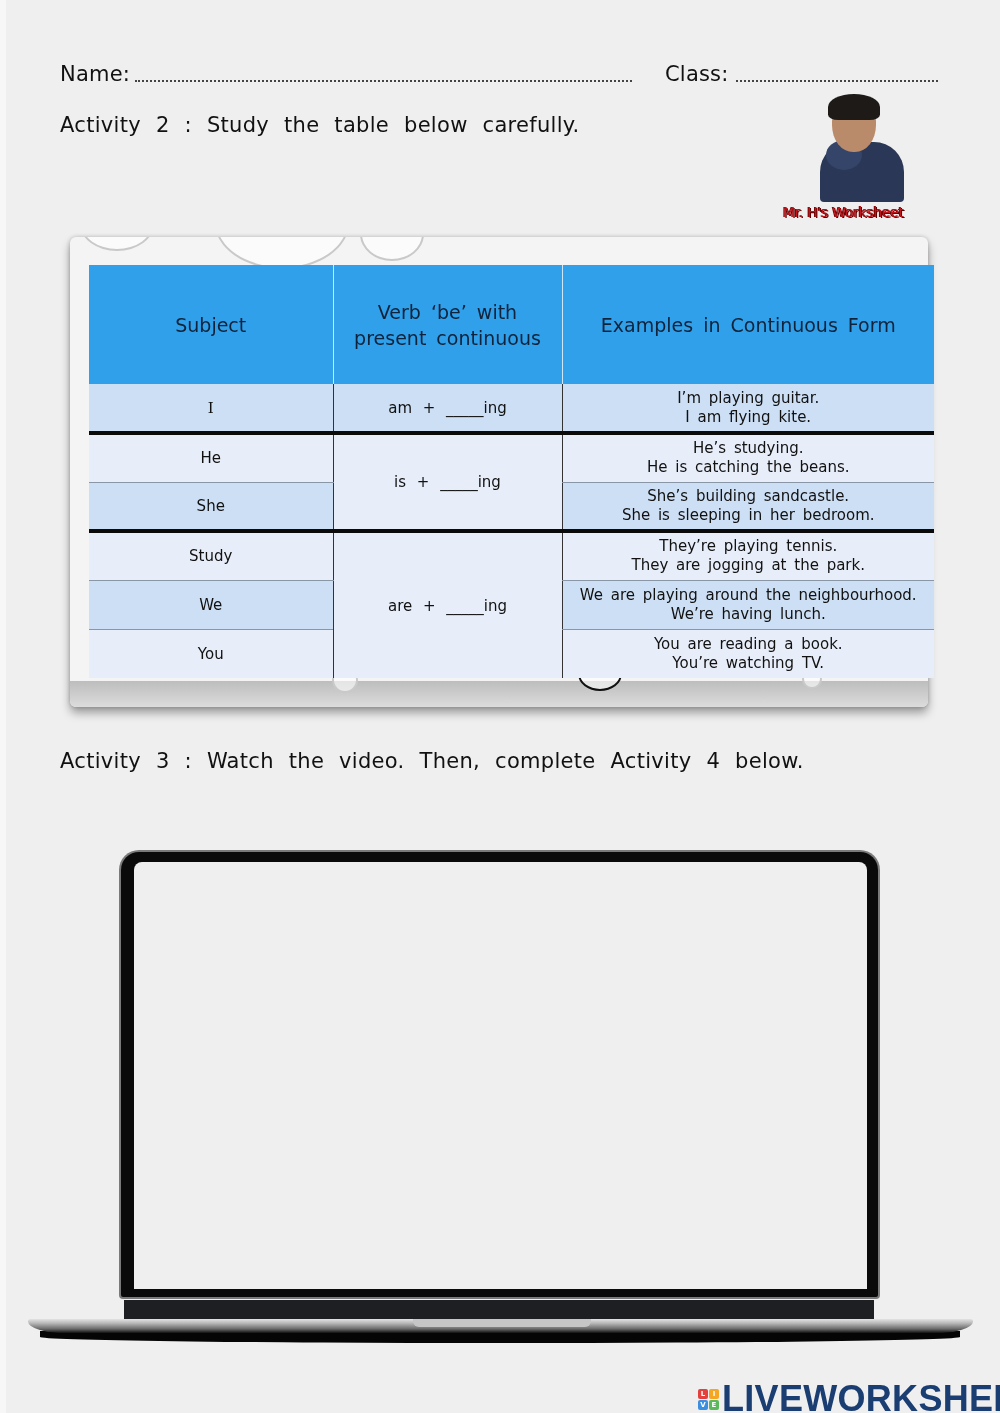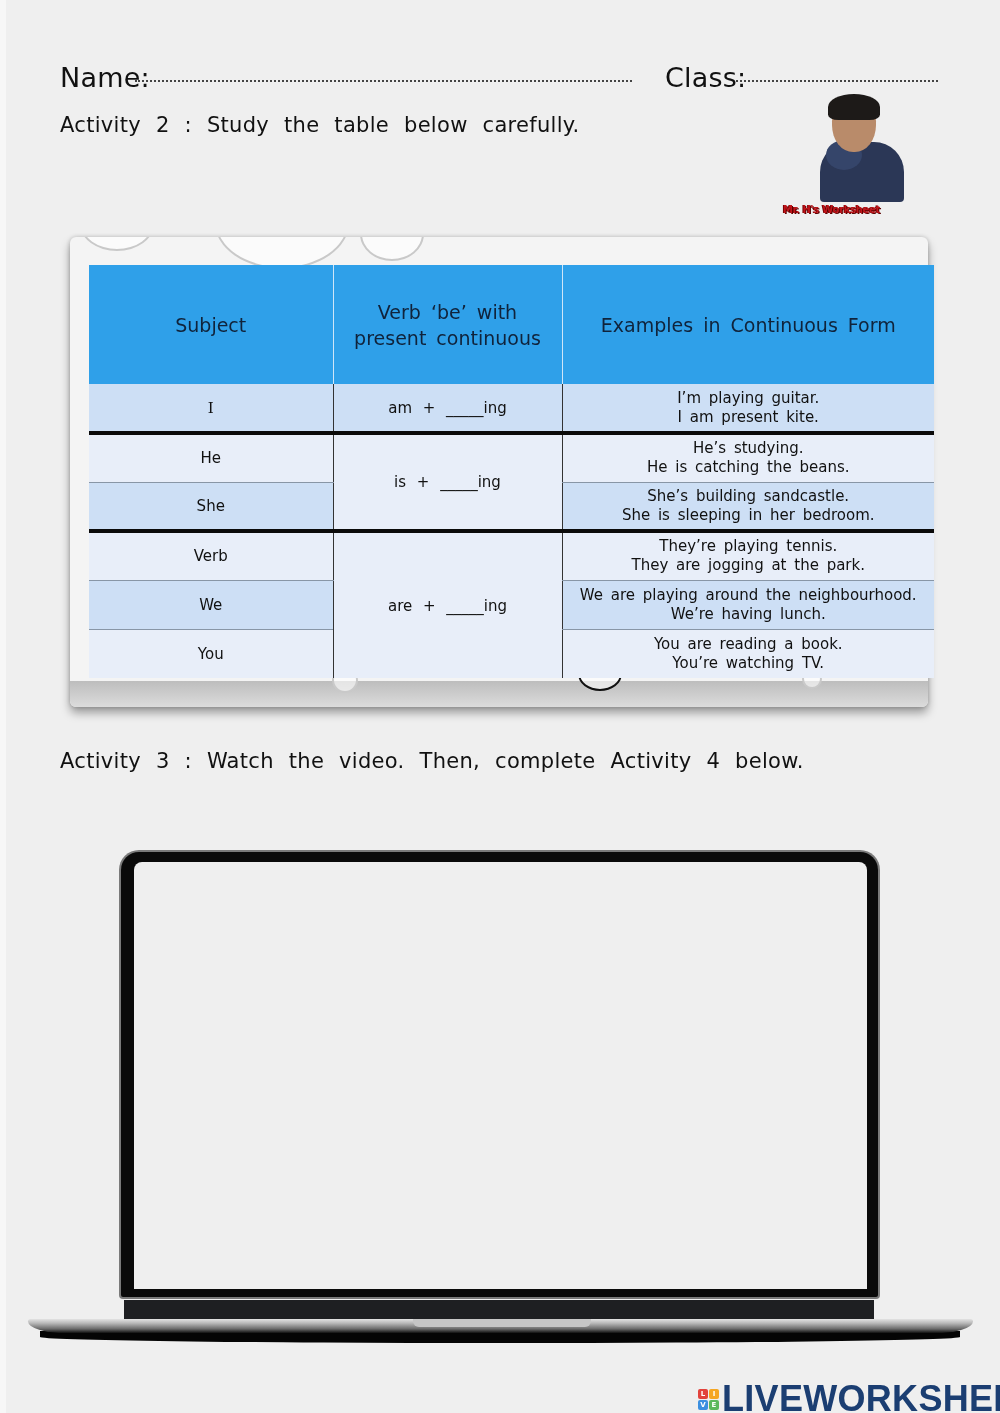--- a/index.html
+++ b/index.html
@@ -3,31 +3,31 @@
 <meta charset="utf-8">
 <style>
   html, body { margin:0; padding:0; }
   body {
     width:1000px; height:1413px; position:relative; overflow:hidden;
     background:#efefef;
     font-family:"DejaVu Sans", sans-serif;
     color:#111;
   }
   .page-edge { position:absolute; left:0; top:0; width:6px; height:1413px; background:#f7f7f7; }
-  .line-label { position:absolute; font-size:27px; color:#111; letter-spacing:0.2px; }
+  .line-label { position:absolute; font-size:21px; color:#111; letter-spacing:0.2px; }
   .dots { position:absolute; border-bottom:2px dotted #444; height:0; }
   .activity { position:absolute; font-size:21px; color:#111; word-spacing:8px; letter-spacing:0.3px; }
 
   
   .profile { position:absolute; left:818px; top:94px; width:90px; height:108px; }
   .profile .head { position:absolute; left:14px; top:2px; width:44px; height:56px; border-radius:45% 45% 48% 48%; background:#b98b6a; }
   .profile .hair { position:absolute; left:10px; top:0; width:52px; height:26px; border-radius:50% 50% 20% 20%; background:#1d1a18; }
   .profile .body { position:absolute; left:2px; top:48px; width:84px; height:60px; border-radius:30px 30px 4px 4px; background:#2b3756; }
   .profile .collar { position:absolute; left:8px; top:46px; width:36px; height:30px; border-radius:50%; background:#35456a; }
-  .brand-caption { position:absolute; left:783px; top:204px; font-family:"DejaVu Sans", sans-serif; font-weight:bold; font-size:10px; color:#c0141a; text-shadow:1px 1px 0 #5a0000, -1px 0 0 #7a0000; letter-spacing:-0.3px; }
+  .brand-caption { position:absolute; left:783px; top:204px; font-family:"DejaVu Sans", sans-serif; font-weight:normal; font-size:14px; color:#c0141a; text-shadow:1px 1px 0 #5a0000, -1px 0 0 #7a0000; letter-spacing:-0.3px; }
 
   
   .frame { position:absolute; left:70px; top:237px; width:858px; height:470px; background:#f4f4f4; border-radius:6px; box-shadow:0 6px 10px rgba(0,0,0,0.35), 0 0 4px rgba(0,0,0,0.2); overflow:hidden; }
   .frame .bubble { position:absolute; border:2px solid #c9c9c9; border-radius:50%; background:rgba(255,255,255,0.6); }
   .frame .bottom-strip { position:absolute; left:0; bottom:0; width:100%; height:26px; background:linear-gradient(#bdbdbd,#dcdcdc); }
 
   table.grammar { position:absolute; left:89px; top:265px; width:845px; border-collapse:collapse; table-layout:fixed; }
   table.grammar th { background:#2fa0e9; color:#10233b; font-weight:normal; font-size:19px; height:117px; border-left:1px solid #cfe6f8; text-align:center; vertical-align:middle; line-height:26px; word-spacing:4px; }
   table.grammar th:first-child { border-left:none; }
   table.grammar td { text-align:center; vertical-align:middle; font-size:15px; color:#111; border-left:1px solid #333; padding:0; }
@@ -97,40 +97,40 @@
       <th style="padding:0 9px;">Verb ‘be’ with present continuous</th>
       <th>Examples in Continuous Form</th>
     </tr>
   </thead>
   <tbody>
     <tr class="row sep-thick r-dark">
       <td class="subj r-dark" style="font-family:'DejaVu Serif', serif;">I</td>
       <td class="formula dark">am + _____ing</td>
       <td class="ex r-dark">
         <div>I’m playing guitar.</div>
-        <div>I am present kite.</div>
+        <div>I am flying kite.</div>
       </td>
     </tr>
     <tr class="row sep-thin r-light">
       <td class="subj r-light">He</td>
       <td class="formula" rowspan="2" style="border-bottom:4px solid #0a0a0a;">is + _____ing</td>
       <td class="ex r-light">
         <div>He’s studying.</div>
         <div>He is catching the beans.</div>
       </td>
     </tr>
     <tr class="row sep-thick r-dark">
       <td class="subj r-dark">She</td>
       <td class="ex r-dark">
         <div>She’s building sandcastle.</div>
         <div>She is sleeping in her bedroom.</div>
       </td>
     </tr>
     <tr class="row sep-thin r-light">
-      <td class="subj r-light">Verb</td>
+      <td class="subj r-light">Study</td>
       <td class="formula" rowspan="3">are + _____ing</td>
       <td class="ex r-light">
         <div>They’re playing tennis.</div>
         <div>They are jogging at the park.</div>
       </td>
     </tr>
     <tr class="row sep-thin r-dark">
       <td class="subj r-dark">We</td>
       <td class="ex r-dark">
         <div>We are playing around the neighbourhood.</div>

